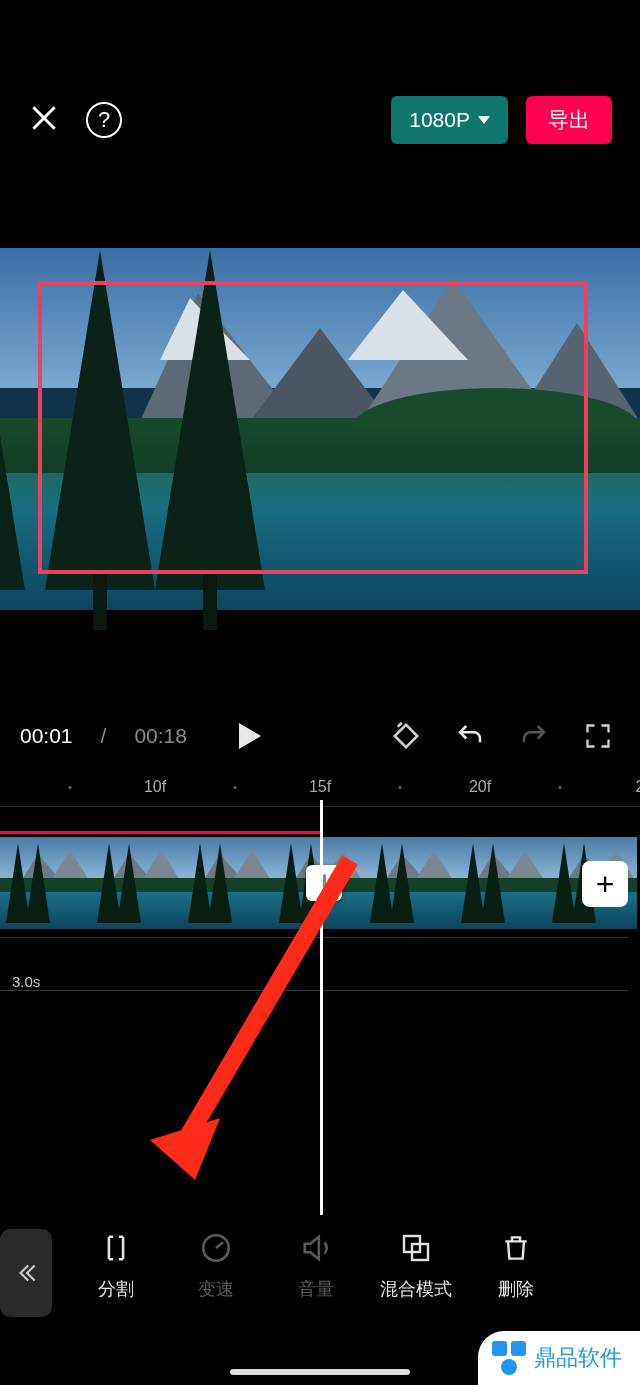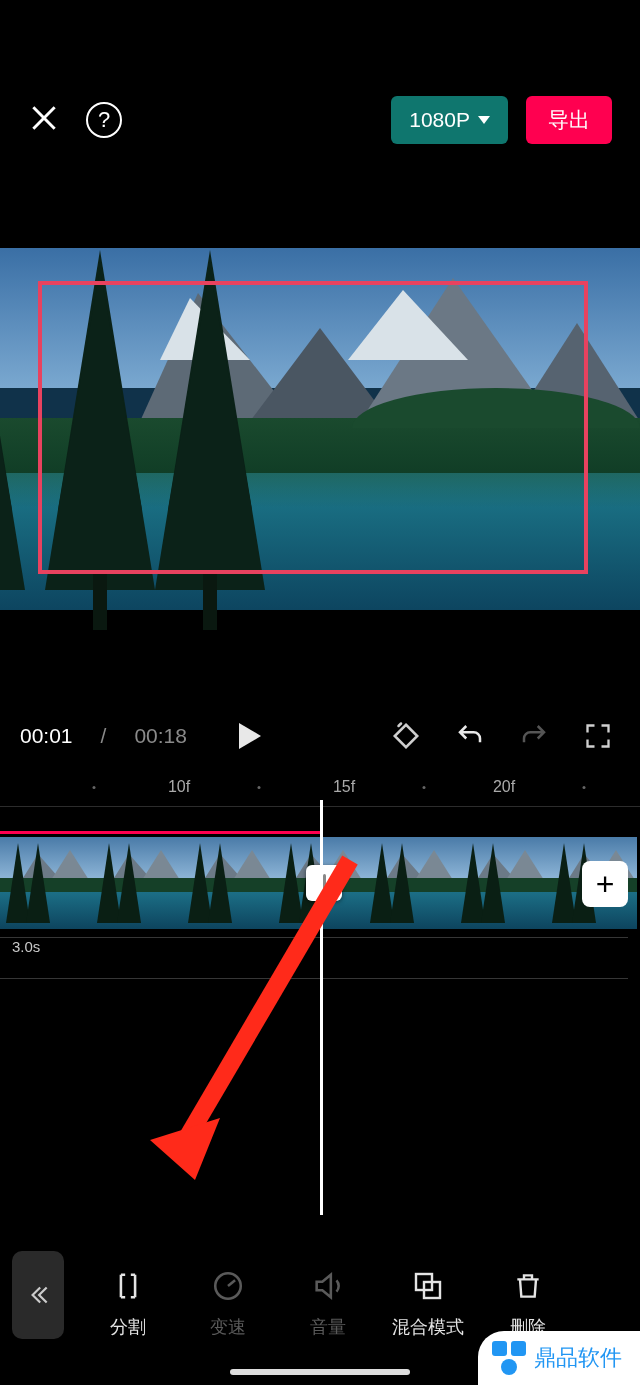--- a/index.html
+++ b/index.html
@@ -88,21 +88,21 @@
   .time-dur { font-size:21px; color:#8a8a8a; }
   .ctl { width:44px; height:44px; display:flex; align-items:center; justify-content:center; }
   .ctl svg { stroke:#cfcfcf; fill:none; stroke-width:2; }
   .play-tri { width:0;height:0;border-top:13px solid transparent;border-bottom:13px solid transparent;border-left:22px solid #e8e8e8; }
   .undo-on svg { stroke:#e8e8e8; }
   .redo-off svg { stroke:#555; }
   .ctrls { display:flex; align-items:center; gap:20px; margin-left:auto;}
   
   .ruler {
     position:absolute; left:0; right:0; top:776px; height:24px;
-    font-size:16px; color:#aaa;margin-left:24px;
+    font-size:16px; color:#aaa;
   }
   .tick { position:absolute; top:2px; transform:translateX(-50%);}
   .dot { position:absolute; top:10px; width:3px; height:3px; background:#666; border-radius:50%; transform:translateX(-50%);}
   
   .timeline-wrap {
     position:absolute; left:0; right:0; top:806px; height:190px;
     border-top:1px solid #2c2c2c;
   }
   .redline { position:absolute; left:0; width:320px; top:24px; height:3px; background:#ff0050;}
   .track {
@@ -122,37 +122,37 @@
     background:#fff; border-radius:6px; display:flex;align-items:center;justify-content:center;
     box-shadow:0 1px 4px rgba(0,0,0,.5); z-index:5;
   }
   .trans-btn .bar{width:3px;height:18px;background:#888;border-radius:2px;}
   .add-btn {
     position:absolute; right:12px; top:54px; width:46px; height:46px;
     background:#fff; border-radius:8px; color:#000; font-size:32px; font-weight:300;
     display:flex;align-items:center;justify-content:center; z-index:5;
   }
   .track2 {
-    position:absolute; left:0; right:12px; top:130px; height:42px;
+    position:absolute; left:0; right:12px; top:130px; height:54px;
     border-top:1px solid #363636; border-bottom:1px solid #363636;
-    display:flex; align-items:flex-start; padding-left:12px;
+    display:flex; align-items:flex-end; padding-left:12px;
   }
   .dur-badge { font-size:15px; color:#c8c8c8; }
   .playhead {
     position:absolute; left:320px; top:800px; width:3px; height:415px;
     background:#fff; z-index:8;
   }
   
   .arrow {
     position:absolute; left:140px; top:850px; z-index:9; pointer-events:none;
   }
   
   .bottombar {
     position:absolute; left:0; right:0; bottom:46px; height:110px;
-    display:flex; align-items:flex-end; padding-left:12px;
+    display:flex; align-items:flex-start; 
   }
   .collapse-btn {
     width:52px; height:88px; background:#2a2a2a; border-radius:10px;
     display:flex; align-items:center; justify-content:center; margin-right:14px;
   }
   .collapse-btn svg { stroke:#ccc; }
   .tools { flex:1; display:flex; overflow:hidden;}
   .tool {
     flex:0 0 100px; display:flex; flex-direction:column; align-items:center;
     justify-content:center; gap:10px;

